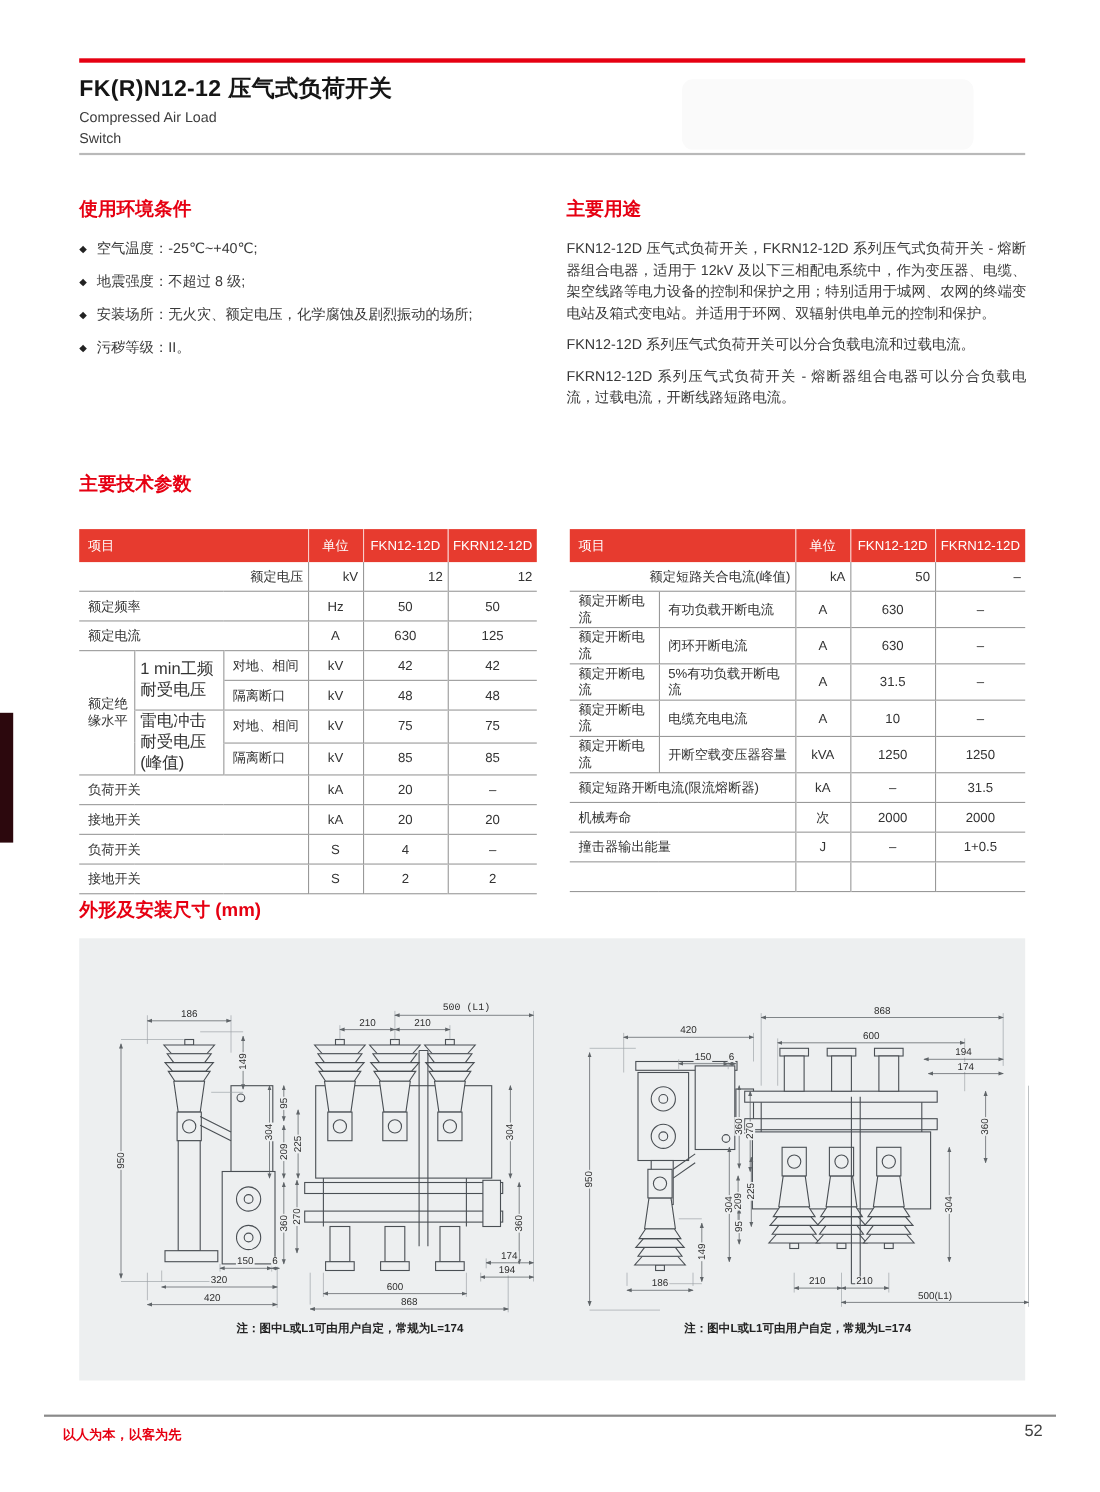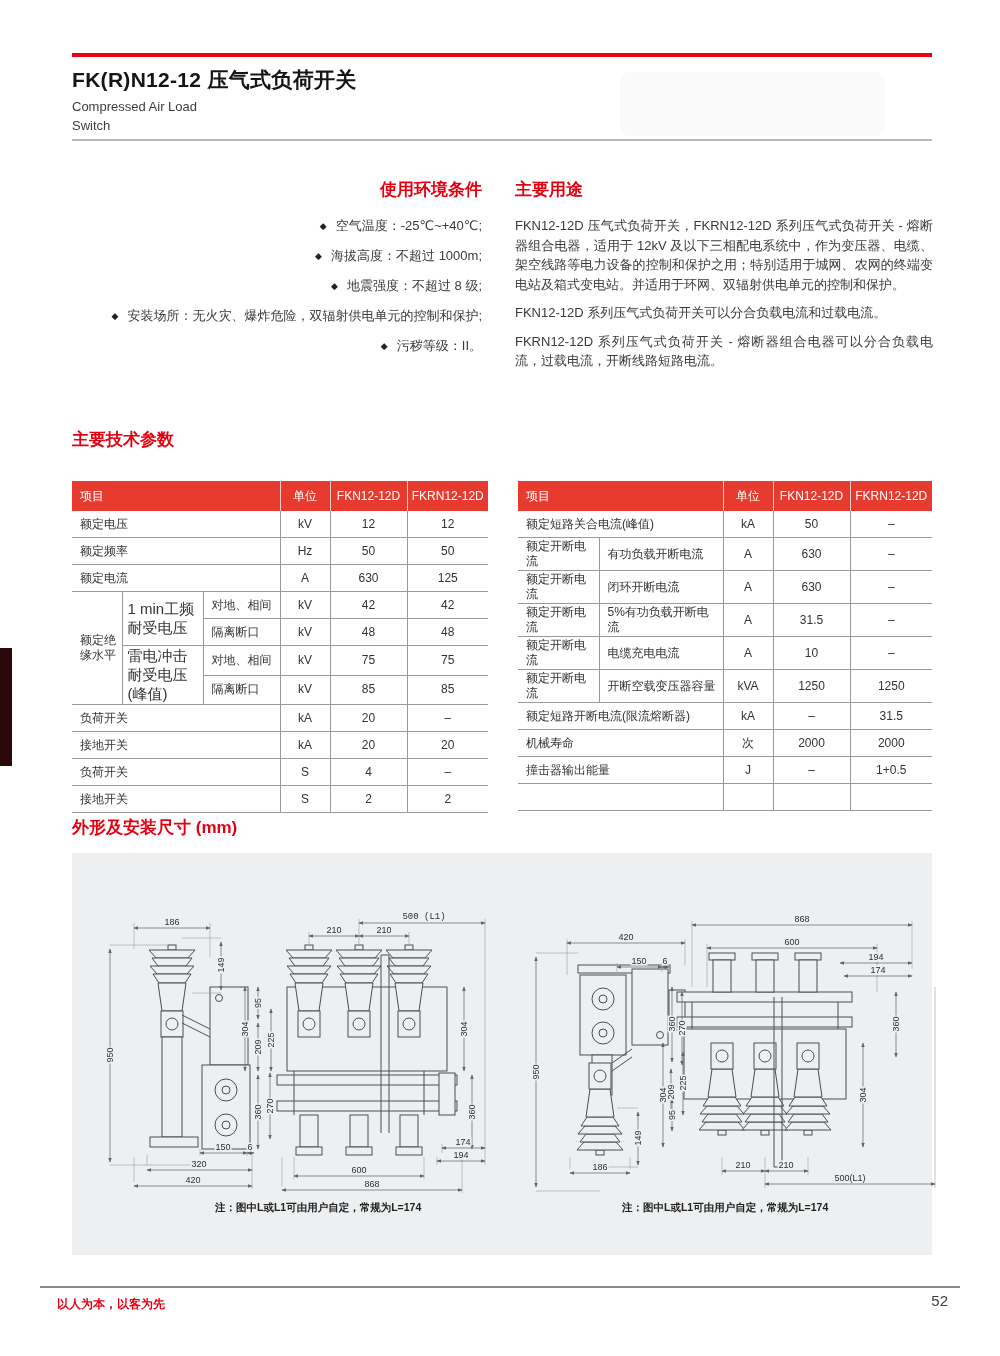--- a/index.html
+++ b/index.html
@@ -7,37 +7,37 @@
        font-family:"Liberation Sans","DejaVu Sans",sans-serif;color:#3a3a3a;}
   .abs{position:absolute;}
   
   .redbar{left:72px;top:53px;width:860px;height:4px;background:#e60012;}
   .title{left:72px;top:66px;font-size:21px;font-weight:bold;color:#151515;letter-spacing:.3px;text-align:center;}
   .subtitle{left:72px;top:97px;font-size:13px;line-height:19px;color:#3d3d3d;}
   .ghostimg{left:620px;top:72px;width:265px;height:64px;background:#fafafa;border-radius:10px;}
   .hdivider{left:72px;top:139px;width:860px;height:2px;background:#b9b9b9;}
   
   .sec-h{font-size:17px;font-weight:bold;color:#e60012;}
-  .env{left:72px;top:178px;width:410px;text-align:right;}
+  .env{left:72px;top:178px;width:410px;}
   .env ul{margin:16px 0 12px;padding:0;}
   .env li{list-style:none;font-size:13px;color:#3a3a3a;margin-bottom:12px;white-space:nowrap;}
   .diam{font-size:9px;color:#222;margin-right:9px;vertical-align:1px;}
   .usage{left:515px;top:178px;width:418px;}
   .usage .paras{margin-top:15px;}
   .usage p{font-size:13px;color:#3a3a3a;line-height:19.5px;margin:0 0 9px;text-align:justify;}
   .tech-h{left:72px;top:428px;}
   
   .ptable{border-collapse:collapse;table-layout:fixed;font-size:12px;color:#333;border-bottom:1px solid #999;margin-top:23px;}
   .ptable th{background:#e73b2f;color:#fff;font-weight:normal;height:26px;padding:2px 4px;
              text-align:center;border-left:1px solid rgba(255,255,255,.75);}
   .ptable td{height:24px;padding:1px 4px;text-align:center;border-top:1px solid #999;
              border-left:1px solid #999;line-height:1.25;overflow:hidden;}
   .ptable .tl{text-align:left;padding-left:8px;}
   .ptable .b0{border-left:none;}
-  .ptable tbody tr:first-child td{border-top:none;}
+  .ptable tbody tr:first-child td{border-top:none;text-align:right;}
   .ptable .small{font-size:15px;padding-left:5px;}
   #tbl-left{left:72px;top:458px;width:416px;}
   #tbl-right{left:518px;top:458px;width:414px;}
   .dim-h{left:72px;top:816px;}
   
   .panel{left:72px;top:853px;width:860px;height:402px;background:#edeff0;}
   .draw{position:absolute;top:4px;height:392px;}
   #dL{left:0;width:450px;} #dR{left:450px;width:430px;}
   .draw svg{position:absolute;left:0;top:0;}
   svg .p{fill:#edeff0;stroke:#4a4f54;stroke-width:1;}
@@ -63,23 +63,22 @@
   <div>Compressed Air Load</div>
   <div>Switch</div>
 </div>
 <div class="abs ghostimg"></div>
 <div class="abs hdivider"></div>
 
 <div class="abs env">
   <div class="sec-h">使用环境条件</div>
   <ul>
     <li><span class="diam">◆</span><span>空气温度：-25℃~+40℃;</span></li>
-    <li><span class="diam">◆</span><span>海拔高度：不超过 1000m;</span></li>
     <li><span class="diam">◆</span><span>地震强度：不超过 8 级;</span></li>
-    <li><span class="diam">◆</span><span>安装场所：无火灾、爆炸危险，双辐射供电单元的控制和保护;</span></li>
+    <li><span class="diam">◆</span><span>安装场所：无火灾、额定电压，化学腐蚀及剧烈振动的场所;</span></li>
     <li><span class="diam">◆</span><span>污秽等级：II。</span></li>
   </ul>
 </div>
 
 <div class="abs usage">
   <div class="sec-h">主要用途</div>
   <div class="paras">
     <p>FKN12-12D 压气式负荷开关，FKRN12-12D 系列压气式负荷开关 - 熔断器组合电器，适用于 12kV 及以下三相配电系统中，作为变压器、电缆、架空线路等电力设备的控制和保护之用；特别适用于城网、农网的终端变电站及箱式变电站。并适用于环网、双辐射供电单元的控制和保护。</p>
     <p>FKN12-12D 系列压气式负荷开关可以分合负载电流和过载电流。</p>
     <p>FKRN12-12D 系列压气式负荷开关 - 熔断器组合电器可以分合负载电流，过载电流，开断线路短路电流。</p>

